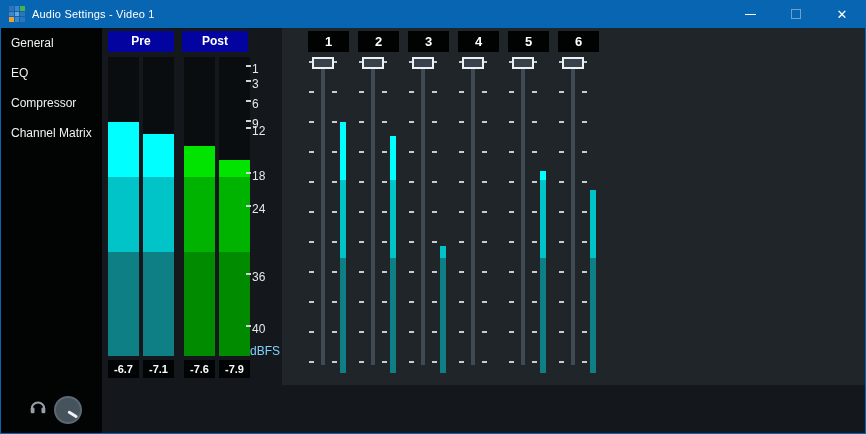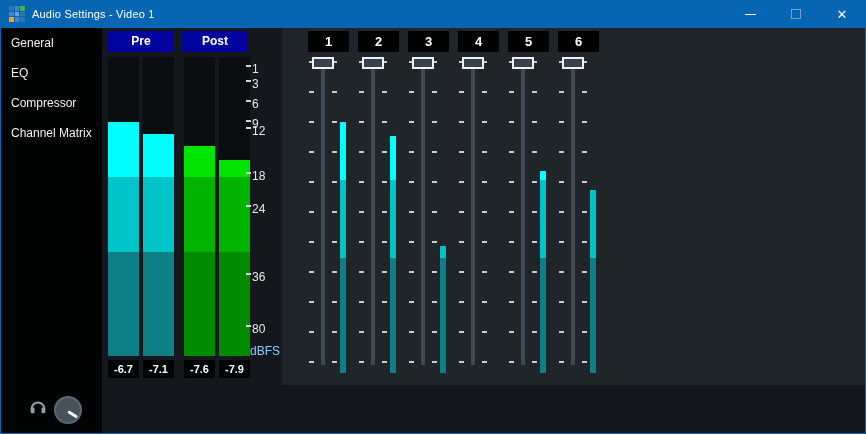--- a/index.html
+++ b/index.html
@@ -163,21 +163,21 @@
         <div class="scale-row" style="top: 174px;">
           <span class="scale-tick"></span>
           <span class="scale-num">24</span>
         </div>
         <div class="scale-row" style="top: 203px; margin-top: 39px;">
           <span class="scale-tick"></span>
           <span class="scale-num">36</span>
         </div>
         <div class="scale-row" style="top: 294px;">
           <span class="scale-tick"></span>
-          <span class="scale-num">80</span>
+          <span class="scale-num">40</span>
         </div>
       </div>
 
     <div class="channels-panel" id="channels-panel">
   <div class="channel" style="left: 26px;">
     <div class="ch-header">1</div>
     <div class="tick-col left"></div>
     <div class="tick-col right"></div>
     <div class="fader-track"></div>
     <div class="fader-handle"></div>

